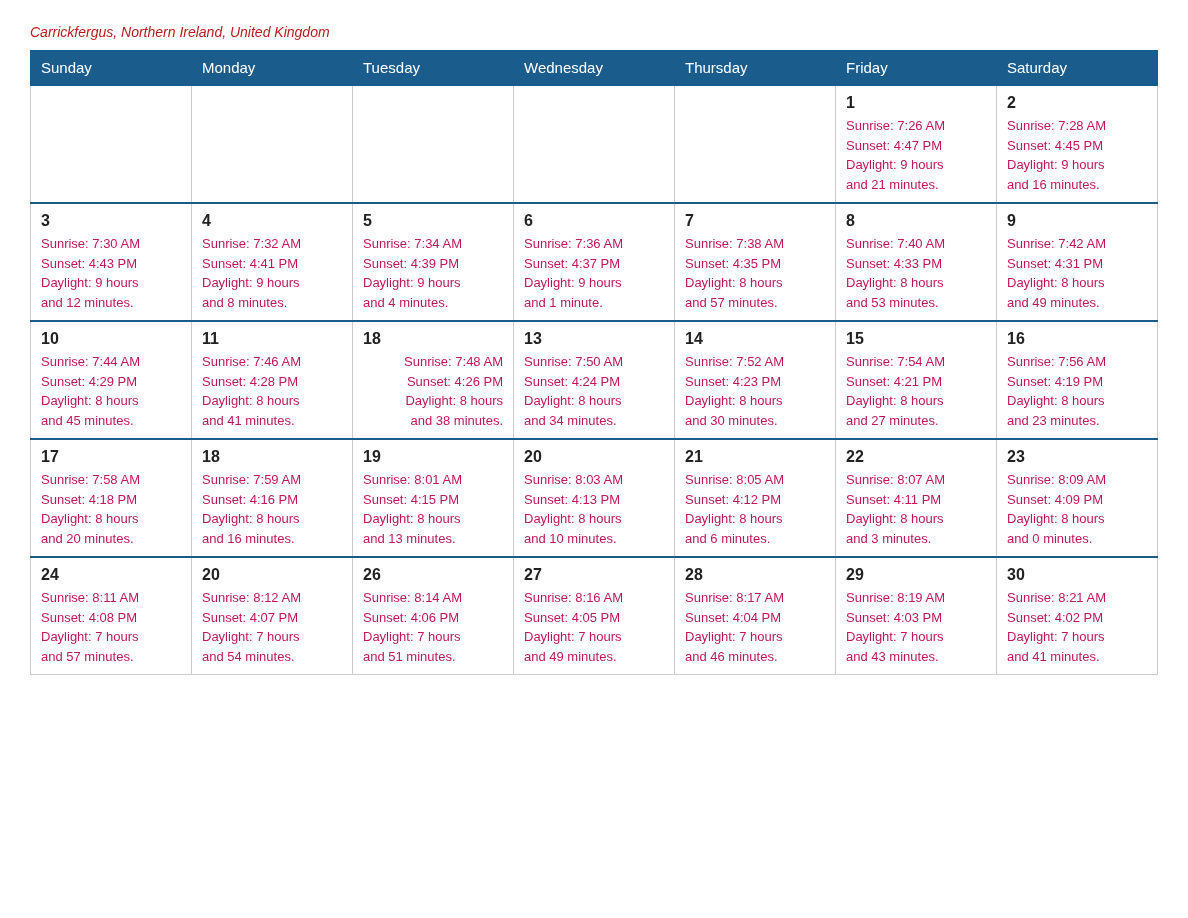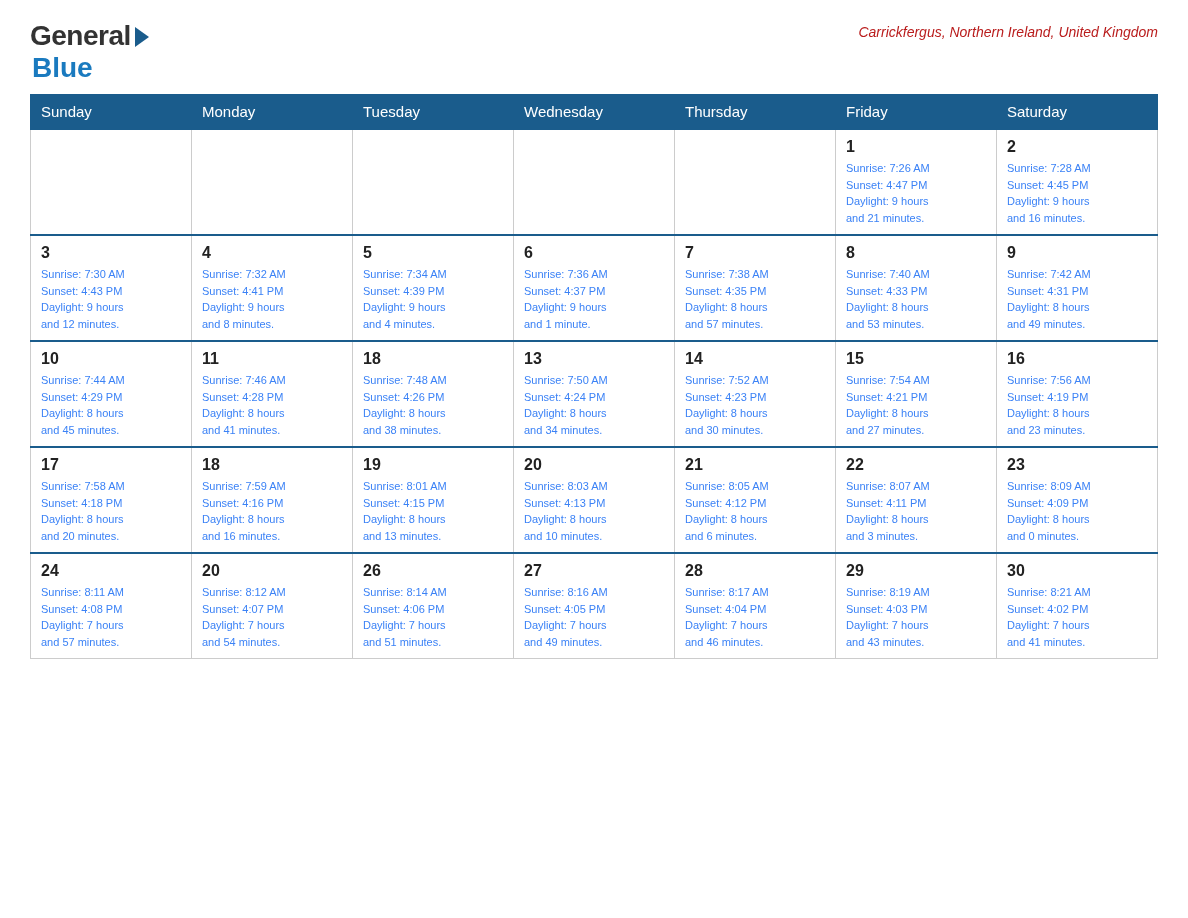--- a/index.html
+++ b/index.html
@@ -85,42 +85,35 @@
       background: #fff;
     }
     .day-number {
       font-size: 16px;
       font-weight: bold;
       color: #222;
       display: block;
       margin-bottom: 4px;
     }
     .day-info {
-      font-size: 11px;
-      color: #3b82f6;
+      font-size: 13px;
+      color: #be185d;
       line-height: 1.5;
     }
     .empty-cell {
       background: #f9f9f9;
     }
     tr.week-row td {
       border-top: 2px solid #1a5c8c;
     }
   </style>
 </head>
 <body>
 
 <div class="header-area">
-  <div class="logo">
-    <div class="logo-top">
-      <span class="logo-general">General</span>
-      <div class="logo-arrow"></div>
-    </div>
-    <span class="logo-blue">Blue</span>
-  </div>
   <div class="title-area">
     <div class="location-subtitle">Carrickfergus, Northern Ireland, United Kingdom</div>
   </div>
 </div>
 
 <table class="calendar-table">
   <thead>
     <tr>
     <th>Sunday</th>
         <th>Monday</th>
@@ -214,21 +207,21 @@
         </td>
         <td>
           <span class="day-number">11</span>
           <div class="day-info" style="white-space: pre-line;">Sunrise: 7:46 AM
 Sunset: 4:28 PM
 Daylight: 8 hours
 and 41 minutes.</div>
         </td>
         <td>
           <span class="day-number">18</span>
-          <div class="day-info" style="white-space: pre-line;">Sunrise: 7:48 AM
+          <div class="day-info" style="white-space: pre-line; text-align: right;">Sunrise: 7:48 AM
 Sunset: 4:26 PM
 Daylight: 8 hours
 and 38 minutes.</div>
         </td>
         <td>
           <span class="day-number">13</span>
           <div class="day-info" style="white-space: pre-line;">Sunrise: 7:50 AM
 Sunset: 4:24 PM
 Daylight: 8 hours
 and 34 minutes.</div>

